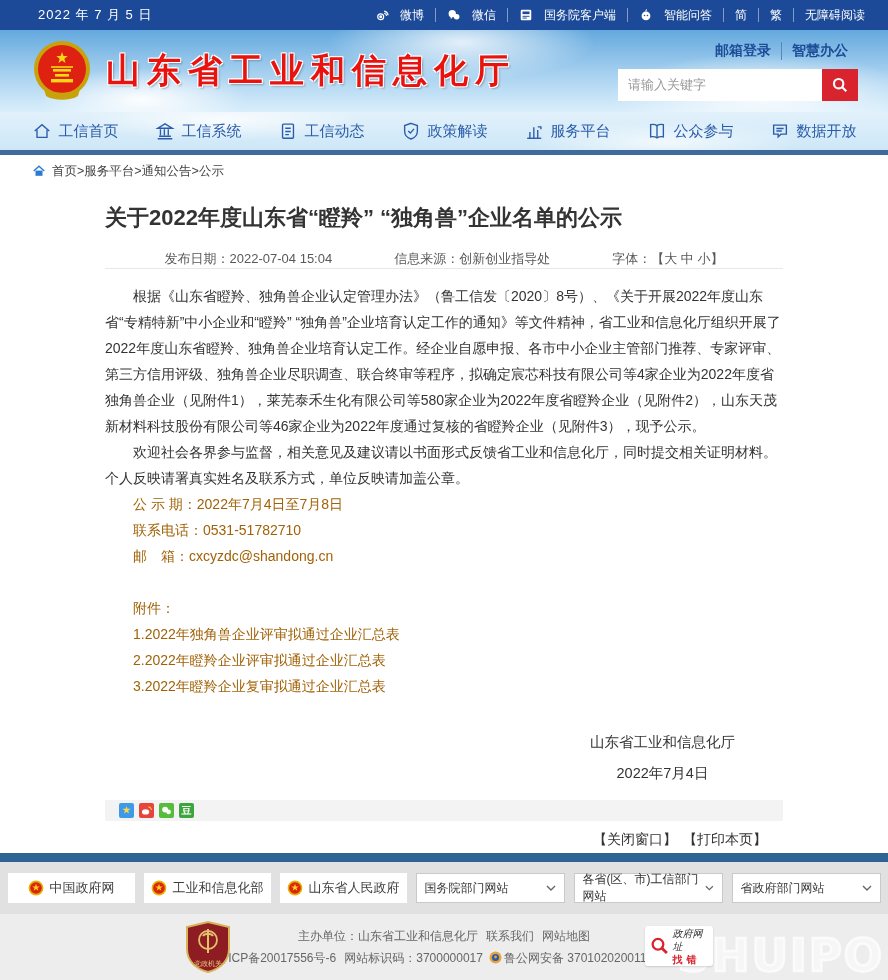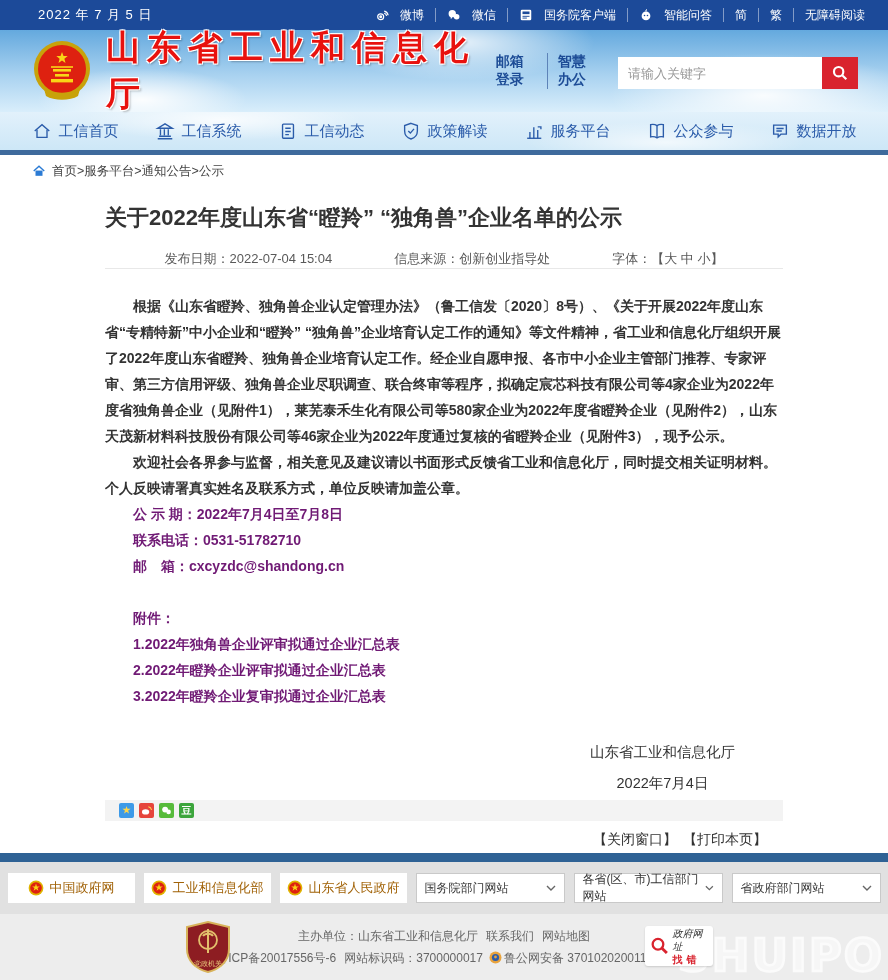--- a/index.html
+++ b/index.html
@@ -22,21 +22,21 @@
       radial-gradient(ellipse 150px 45px at 16% 85%, rgba(255,255,255,.95), transparent 70%),
       radial-gradient(ellipse 190px 55px at 52% 15%, rgba(255,255,255,.8), transparent 70%),
       radial-gradient(ellipse 220px 60px at 86% 80%, rgba(255,255,255,.9), transparent 70%),
       linear-gradient(180deg,#64a9de 0%, #a9d2f0 55%, #d9eefb 100%); }
   .logo { width:64px; height:64px; flex:0 0 auto; cursor:pointer; }
   .title-wrap { margin-left:12px; }
   .site-title { font-size:34px; font-weight:bold; color:#e8120e; letter-spacing:7px;
     text-shadow:-1px -1px 0 #fff, 1px -1px 0 #fff, -1px 1px 0 #fff, 1px 1px 0 #fff, 2px 2px 2px rgba(0,0,0,.25); }
   .site-subtitle { font-size:11px; font-weight:bold; color:#e8120e; margin-top:3px;
     text-shadow:0 0 2px #fff; }
-  .header-right { margin-left:auto; display:flex; flex-direction:row; align-items:flex-end; gap:9px; }
+  .header-right { margin-left:auto; display:flex; flex-direction:column; align-items:flex-end; gap:9px; }
   .quick-links { display:flex; font-size:14px; font-weight:bold; color:#1d4c96; }
   .quick-links span { padding:0 10px; cursor:pointer; }
   .quick-links span + span { border-left:1px solid #5d83b8; }
   .search-box { display:flex; }
   .search-input { width:204px; height:32px; border:0; padding:0 10px; font-size:13px;
     color:#333; outline:none; font-family:"Liberation Sans", sans-serif; }
   .search-input::placeholder { color:#999; }
   .search-btn { width:36px; height:32px; background:#d9232e; border:0; cursor:pointer;
     display:flex; align-items:center; justify-content:center; }
 
@@ -50,23 +50,23 @@
   .nav-rule { height:5px; background:#3e6a9c; }
 
   
   .main { height:698px; background:#fff; }
   .breadcrumb { height:32px; display:flex; align-items:center; gap:6px; padding-left:32px;
     font-size:12.5px; color:#444; cursor:pointer; }
   .article { width:678px; height:662px; margin:0 auto; display:flex; flex-direction:column; overflow:hidden; }
   .art-title { text-align:left; font-size:22px; font-weight:bold; color:#333; margin-top:16px; }
   .art-meta { display:flex; justify-content:center; gap:62px; font-size:13px; color:#595959;
     margin-top:17px; border-bottom:1px solid #e8e8e8; }
-  .art-body { margin-top:24px; font-size:14px; color:#333; line-height:26px;font-weight:bold; }
+  .art-body { margin-top:14px; font-size:14px; color:#333; line-height:26px; }
   .art-body p { text-indent:2em; }
-  .info-line, .attach-line, .attach-label { text-indent:2em; line-height:26px; font-size:14px; color:#701a75; }
+  .info-line, .attach-line, .attach-label { text-indent:2em; line-height:26px; font-size:14px; color:#a16207; }
   .attach-label { margin-top:26px; }
   .attach-line { cursor:pointer; }
   .signature { text-align:right; padding-right:48px; margin-top:28px; }
   .signature-inner { display:inline-block; text-align:center; font-size:14.5px; color:#333; line-height:31px; }
   .share-bar { margin-top:auto; height:21px; background:#f3f3f3; display:flex; align-items:center;
     gap:5px; padding-left:14px; }
   .share-icon { width:15px; height:15px; border-radius:2px; color:#fff; font-size:9px; line-height:15px;
     text-align:center; cursor:pointer; font-weight:bold; }
   .si-qzone { background:#3d9ae8; color:#ffd54a; }
   .si-weibo { background:#e6453c; }
@@ -74,21 +74,21 @@
   .si-douban { background:#3ca53c; font-size:10px; }
   .actions { display:flex; justify-content:flex-end; gap:6px; padding:10px 16px 0 0;
     font-size:14px; color:#333; }
   .actions span { cursor:pointer; }
 
   
   .footer-rule { height:9px; background:#2f6295; }
   .footer-links { height:52px; background:#e1e1e1; display:flex; align-items:center;
     justify-content:center; gap:9px; }
   .gov-box { width:127px; height:30px; background:#fff; display:flex; align-items:center;
-    justify-content:center; gap:6px; color:#a16207; font-size:13px; cursor:pointer; }
+    justify-content:center; gap:6px; color:#404040; font-size:13px; cursor:pointer; }
   .dropdown { width:149px; height:30px; background:#fff; border:1px solid #c9c9c9; display:flex;
     align-items:center; justify-content:space-between; padding:0 8px; font-size:12px; color:#333; cursor:pointer; }
   .footer-bottom { height:66px; background:#ededed; position:relative; font-size:12px; color:#666; }
   .fb-center { text-align:center; padding-top:11px; line-height:22px; }
   .fb-center .lnk { cursor:pointer; }
   .fb-gap { display:inline-block; width:8px; }
   .police-icon { vertical-align:-2px; margin:0 2px 0 6px; }
   .shield-badge { position:absolute; left:185px; top:7px; }
   .err-box { position:absolute; left:645px; top:12px; width:68px; height:40px; background:#fff;
     border-radius:3px; box-shadow:0 1px 2px rgba(0,0,0,.15); display:flex; align-items:center;

